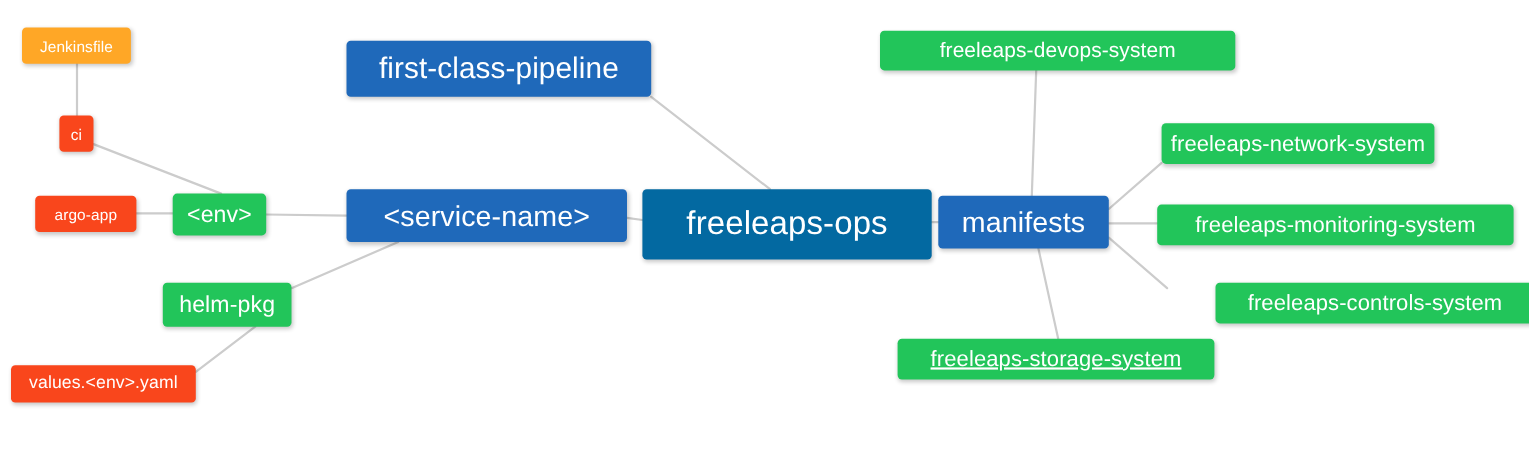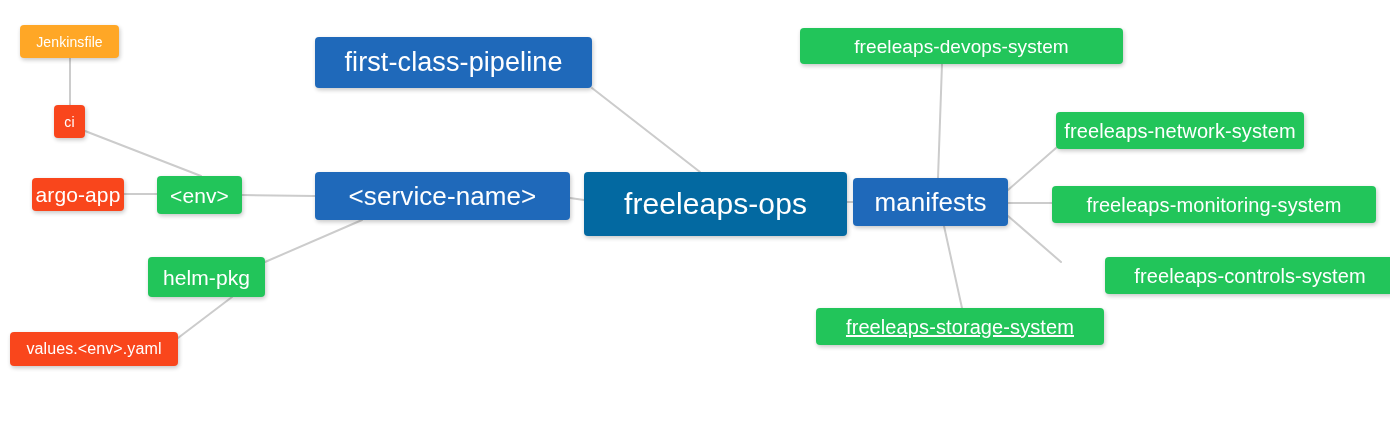--- a/index.html
+++ b/index.html
@@ -68,21 +68,21 @@
       <line x1="944" y1="226" x2="962" y2="308" stroke="#cccccc" stroke-width="2" stroke-linecap="round"></line>
     </svg>
   <div id="node-layer">
       <div class="node t-orange" style="left: 20px; top: 25px; width: 99px; height: 33px;">
         <span class="node-label" style="font-size: 14px;">Jenkinsfile</span>
       </div>
       <div class="node t-red" style="left: 54px; top: 105px; width: 31px; height: 33px;">
         <span class="node-label" style="font-size: 14px;">ci</span>
       </div>
       <div class="node t-red" style="left: 32px; top: 178px; width: 92px; height: 33px;">
-        <span class="node-label" style="font-size: 21px;">argo-app</span>
+        <span class="node-label" style="font-size: 14px;">argo-app</span>
       </div>
       <div class="node t-green" style="left: 157px; top: 176px; width: 85px; height: 38px;">
         <span class="node-label" style="font-size: 21px;">&lt;env&gt;</span>
       </div>
       <div class="node t-green" style="left: 148px; top: 257px; width: 117px; height: 40px; text-align: right;">
         <span class="node-label" style="font-size: 21px;">helm-pkg</span>
       </div>
       <div class="node t-red" style="left: 10px; top: 332px; width: 168px; height: 34px;">
         <span class="node-label" style="font-size: 16px;">values.&lt;env&gt;.yaml</span>
       </div>

